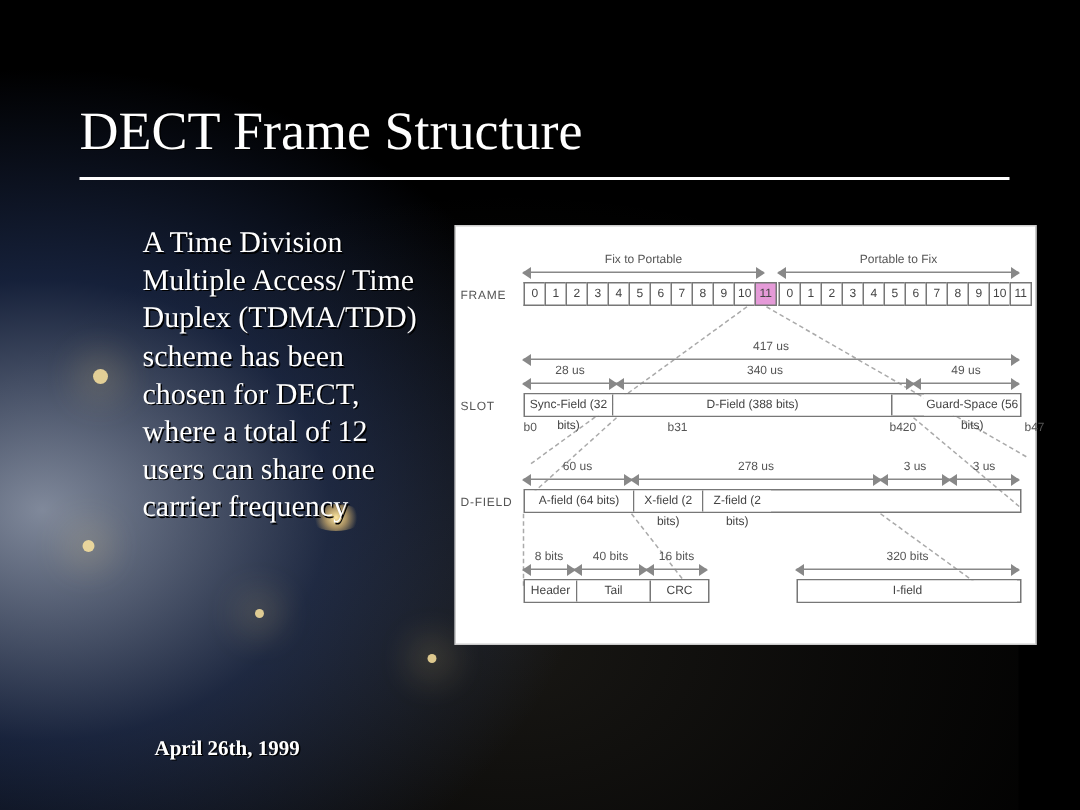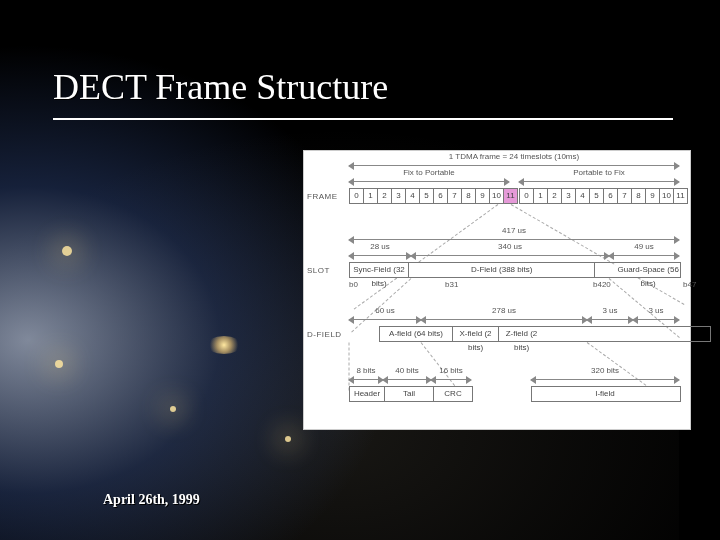--- a/index.html
+++ b/index.html
@@ -174,31 +174,26 @@
 
   <div class="flare f1"></div>
   <div class="flare f2"></div>
   <div class="flare f3"></div>
   <div class="flare f4"></div>
   <div class="flare f5"></div>
 
   <h1 class="title">DECT Frame Structure</h1>
   <div class="rule"></div>
 
+  <div class="body-text">A Time Division Multiple Access/ Time Duplex (TDMA/TDD) scheme has been chosen for DECT, where a total of 12 users can share one carrier frequency</div>
 
   <div class="footer-date">April 26th, 1999</div>
 
   <div class="diagram">
 
-    <div class="arrow-span" style="left:46px;top:12px;width:330px;">
-      <div class="bar"></div>
-        <div class="lt"></div>
-        <div class="rt"></div>
-      <div class="cap">1 TDMA frame = 24 timeslots (10ms)</div>
-    </div>
 
     <div class="arrow-span" style="left:46px;top:28px;width:160px;">
       <div class="bar"></div>
         <div class="lt"></div>
         <div class="rt"></div>
       <div class="cap">Fix to Portable</div>
     </div>
     <div class="arrow-span" style="left:216px;top:28px;width:160px;">
       <div class="bar"></div>
         <div class="lt"></div>
@@ -299,21 +294,21 @@
       <div class="cap">3 us</div>
     </div>
     <div class="arrow-span" style="left:330px;top:166px;width:46px;">
       <div class="bar"></div>
         <div class="lt"></div>
         <div class="rt"></div>
       <div class="cap">3 us</div>
     </div>
 
     <div class="dlabel" style="top:180px;">D-FIELD</div>
-    <div class="fieldrow" style="left:46px;top:176px;width:330px;margin-left:30px;">
+    <div class="fieldrow" style="left:46px;top:176px;width:330px;">
       <div class="fcell" style="width:72px;">A-field (64 bits)</div>
       <div class="fcell" style="width:45px;">X-field (2 bits)</div>
       <div class="fcell" style="width:45px;">Z-field (2 bits)</div>
     </div>
 
     <div class="dashline-d" style="left:46px;  top:192px; width:48px; transform:rotate(90deg);"></div>
     <div class="dashline-d" style="left:118px; top:192px; width:60px; transform:rotate(52deg);"></div>
     <div class="dashline-d" style="left:284px; top:192px; width:78px; transform:rotate(36deg);"></div>
 
     <div class="arrow-span" style="left:46px;top:226px;width:34px;">

